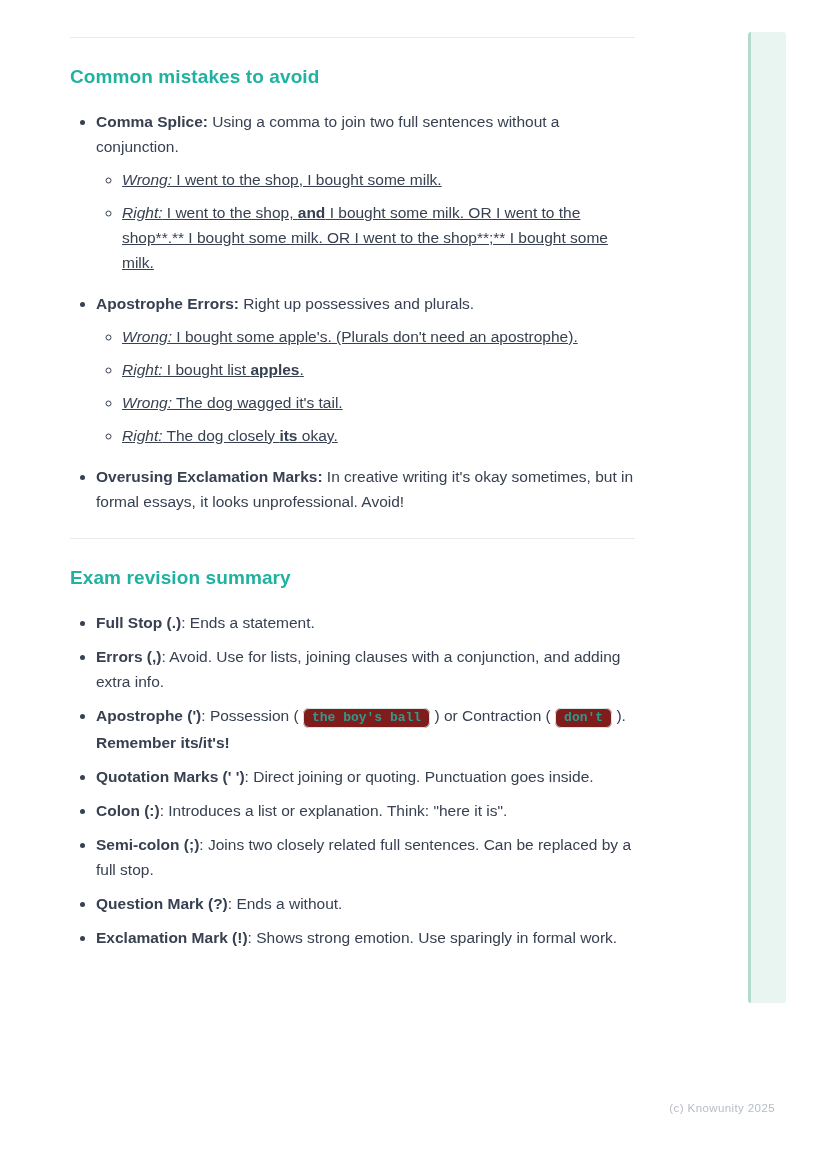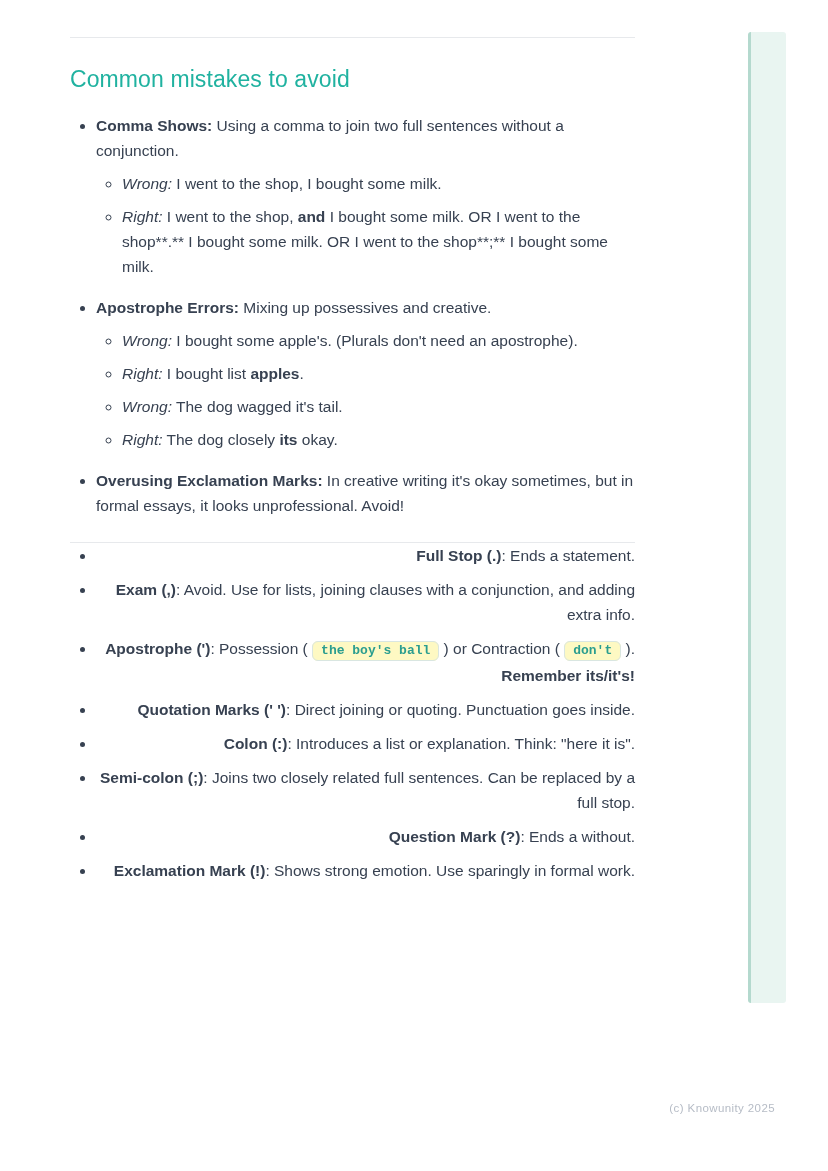--- a/index.html
+++ b/index.html
@@ -10,34 +10,34 @@
   .side-bar {
     position:absolute; left:748px; top:32px; width:38px; height:971px;
     background:#e9f5f1; border-left:3px solid #b4d9ce; border-radius:3px;
     box-sizing:border-box;
   }
   .content { position:absolute; left:70px; top:0; width:565px; }
   .rule { border:none; border-top:1px solid #e7e9ec; height:0; margin:0; }
   .rule.first { margin-top:37px; }
   .rule.mid { margin-top:24px; }
   h2.section-heading {
-    color:#20b2a0; font-size:23px; font-weight:400; letter-spacing:0.1px;
+    color:#20b2a0; font-size:19px; font-weight:700; letter-spacing:0.1px;
     margin:28px 0 21px 0; line-height:1.15;
   }
   ul.l1 { margin:0; padding-left:26px; list-style:disc; }
   ul.l1 > li { font-size:15.5px; line-height:25px; margin-bottom:16px; }
-  ul.l1.tight > li { margin-bottom:9px;text-align:right; }
-  ul.l2 { list-style:circle; padding-left:26px; margin:8px 0 0 0; }
+  ul.l1.tight > li { margin-bottom:9px; }
+  ul.l2 { list-style:circle; padding-left:26px; margin:8px 0 0 0;text-decoration:underline; }
   ul.l2 > li { font-size:15.5px; line-height:25px; margin-bottom:8px; }
   ul.l2 > li:last-child { margin-bottom:0; }
   .sb { font-weight:700; }
   .si { font-style:italic; }
   .code {
     font-family:"Liberation Mono", monospace; font-weight:700; font-size:13px;
-    color:#2a9d8f; background:#fef9c3; border:1px solid #d9e6e1;
+    color:#2a9d8f; background:#7f1d1d; border:1px solid #d9e6e1;
     border-radius:6px; padding:1px 8px 2px; white-space:nowrap;
   }
   .footer {
     position:absolute; right:53px; top:1102px; font-size:11.5px;
     color:#b6bcc6; letter-spacing:0.4px;text-align:center;
   }
 </style>
 </head>
 <body>
 
@@ -45,33 +45,33 @@
 
 <div class="content">
 
   <hr class="rule first">
 
   <section>
     <h2 class="section-heading">Common mistakes to avoid</h2>
     <ul class="l1">
 
       <li>
-        <span class="sb">Comma Shows:</span><span> Using a comma to join two full sentences without a conjunction.</span>
+        <span class="sb">Comma Splice:</span><span> Using a comma to join two full sentences without a conjunction.</span>
         <ul class="l2">
           <li>
             <span class="si">Wrong:</span><span> I went to the shop, I bought some milk.</span>
           </li>
           <li>
             <span class="si">Right:</span><span> I went to the shop, </span><span class="sb">and</span><span> I bought some milk. OR I went to the shop**.** I bought some milk. OR I went to the shop**;** I bought some milk.</span>
           </li>
         </ul>
       </li>
 
       <li>
-        <span class="sb">Apostrophe Errors:</span><span> Mixing up possessives and creative.</span>
+        <span class="sb">Apostrophe Errors:</span><span> Right up possessives and plurals.</span>
         <ul class="l2">
           <li>
             <span class="si">Wrong:</span><span> I bought some apple's. (Plurals don't need an apostrophe).</span>
           </li>
           <li>
             <span class="si">Right:</span><span> I bought list </span><span class="sb">apples</span><span>.</span>
           </li>
           <li>
             <span class="si">Wrong:</span><span> The dog wagged it's tail.</span>
           </li>
@@ -84,28 +84,29 @@
       <li>
         <span class="sb">Overusing Exclamation Marks:</span><span> In creative writing it's okay sometimes, but in formal essays, it looks unprofessional. Avoid!</span>
       </li>
 
     </ul>
   </section>
 
   <hr class="rule mid">
 
   <section>
+    <h2 class="section-heading">Exam revision summary</h2>
     <ul class="l1 tight">
 
       <li>
         <span class="sb">Full Stop (.)</span><span>: Ends a statement.</span>
       </li>
 
       <li>
-        <span class="sb">Exam (,)</span><span>: Avoid. Use for lists, joining clauses with a conjunction, and adding extra info.</span>
+        <span class="sb">Errors (,)</span><span>: Avoid. Use for lists, joining clauses with a conjunction, and adding extra info.</span>
       </li>
 
       <li>
         <span class="sb">Apostrophe (')</span><span>: Possession ( </span><span class="code">the boy's ball</span><span> ) or Contraction ( </span><span class="code">don't</span><span> ). </span><span class="sb">Remember its/it's!</span>
       </li>
 
       <li>
         <span class="sb">Quotation Marks (' ')</span><span>: Direct joining or quoting. Punctuation goes inside.</span>
       </li>
 

